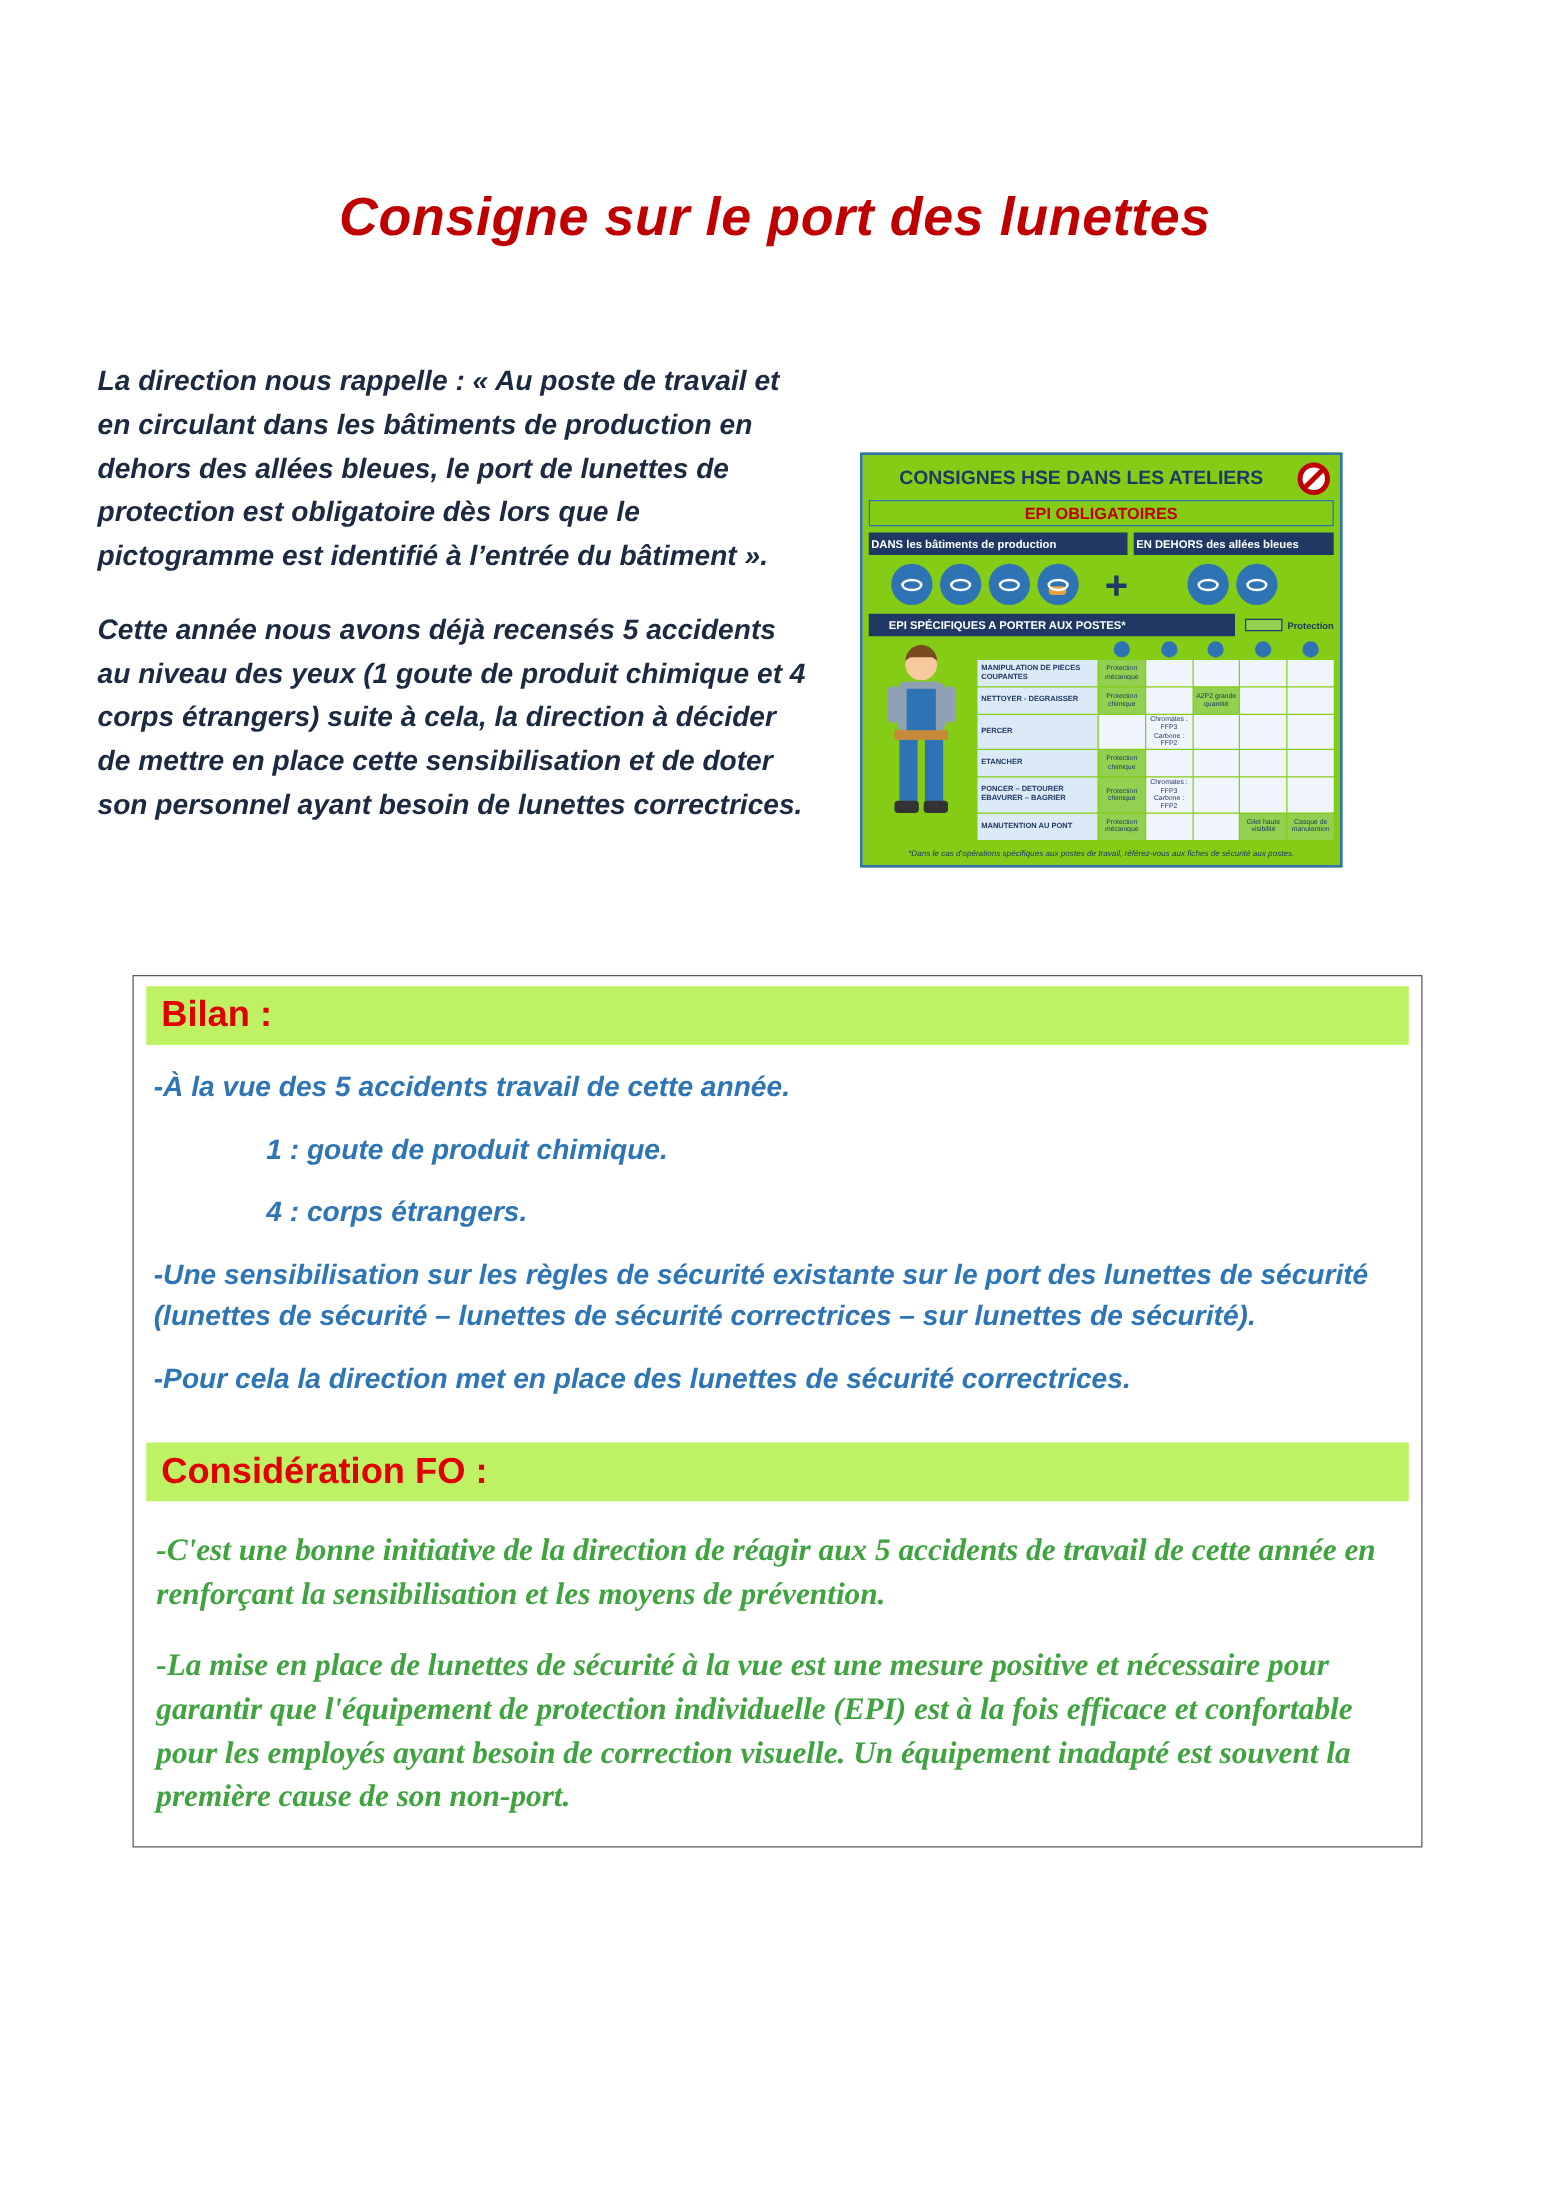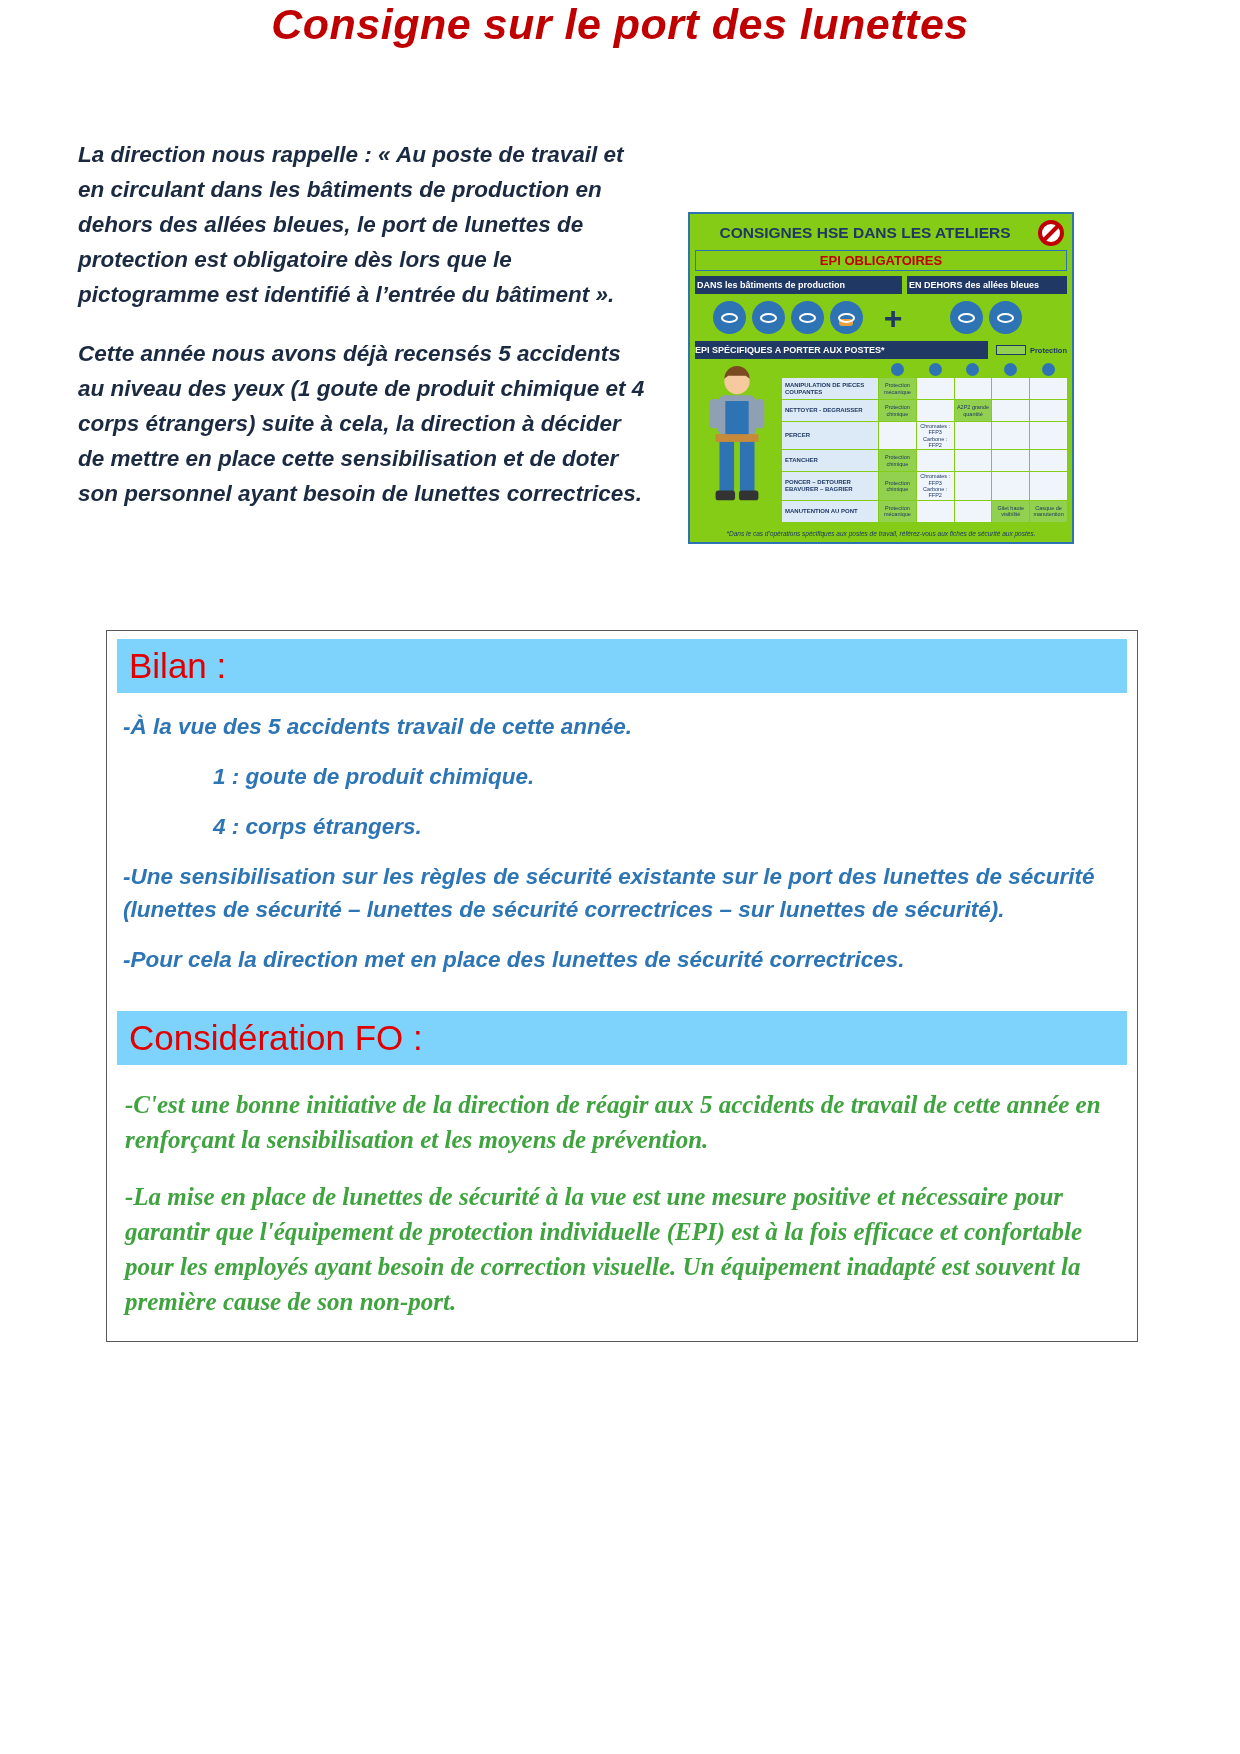--- a/index.html
+++ b/index.html
@@ -2,21 +2,21 @@
 <html><head>
 <meta charset="utf-8">
 <style>
   * { margin:0; padding:0; box-sizing:border-box; }
   html, body { background:#ffffff; }
   body {
     width:1240px; height:1754px; position:relative; overflow:hidden;
     font-family:"Liberation Sans", sans-serif;
   }
   .title {
-    text-align:center;
+    margin-top:150px; text-align:center;
     color:#C00000; font-size:43px; font-weight:bold; font-style:italic;
     letter-spacing:0.5px;
   }
   .content-row { display:flex; margin:88px 60px 0 78px; gap:36px; }
   .intro-text {
     width:574px; color:#1B2A41;
     font-size:22.5px; font-weight:bold; font-style:italic; line-height:35px;
   }
   .intro-text p + p { margin-top:24px; }
 
@@ -37,37 +37,37 @@
   .col-head.right { flex:1; }
   .poster-icons { display:flex; align-items:center; margin:7px 5px; }
   .icon-group { display:flex; gap:6px; justify-content:center; align-items:center; }
   .icon-group.left { flex:1.15; }
   .icon-group.right { flex:1; }
   .ppe { width:33px; height:33px; border-radius:50%; background:#2E74B5; position:relative; }
   .ppe::after { content:""; position:absolute; left:8px; top:12px; width:13px; height:6px; border:2px solid #fff; border-radius:50%; }
   .ppe.accent::before { content:""; position:absolute; left:9px; top:18px; width:14px; height:7px; background:#E8A13C; border-radius:3px; }
   .plus { color:#1F3864; font-size:32px; font-weight:bold; padding:0 2px; line-height:1; }
   .poster-sec2 { display:flex; align-items:center; margin:2px 5px; gap:8px; }
-  .sec2-bar { flex:1.4; background:#1F3864; color:#fff; font-size:9px; font-weight:bold; padding:4px 0; }
+  .sec2-bar { flex:1.4; background:#1F3864; color:#fff; font-size:9px; font-weight:bold; padding:4px 16px; }
   .legend { display:flex; align-items:center; gap:4px; font-size:7.5px; color:#1F3864; font-weight:bold; }
   .legend-swatch { width:30px; height:10px; background:#92D050; border:1px solid #1F3864; }
   .poster-main { display:flex; margin:3px 5px; gap:3px; }
   .worker { width:84px; display:flex; align-items:flex-start; justify-content:center; padding-top:4px; }
   .ptable { flex:1; }
   .picon-row, .prow { display:grid; grid-template-columns:96px repeat(5, 1fr); gap:1px; margin-bottom:1px; }
   .picon { display:flex; justify-content:center; align-items:center; height:15px; }
   .picon i { width:13px; height:13px; border-radius:50%; background:#2E74B5; display:block; }
   .plabel { background:#DCE9F7; color:#1F3864; font-size:6px; font-weight:bold; padding:2px 3px; display:flex; align-items:center; min-height:21px; line-height:1.15; }
   .pcell { font-size:5.5px; line-height:1.15; display:flex; align-items:center; justify-content:center; text-align:center; color:#1F3864; background:#F0F5FB; padding:1px; }
   .pcell.green { background:#92D050; }
   .poster-foot { font-size:6.5px; font-style:italic; color:#1F3864; text-align:center; padding:4px 6px 5px; }
 
   
   .box { width:1032px; margin:86px 0 0 106px; border:1px solid #595959; padding:8px 10px 22px; background:#fff; }
-  .bar { background:#7dd3fc; padding:7px 12px; font-size:35px; font-weight:normal; color:#E00000; }
+  .bar { background:#bef264; padding:7px 12px; font-size:29px; font-weight:bold; color:#E00000; }
   .bar.second { margin-top:35px; }
   p.blue {
     color:#2E75B6; font-size:22.5px; font-weight:bold; font-style:italic;
     line-height:33px; margin:17px 6px 0;
   }
   p.blue.indent { margin-left:96px; }
   p.blue:last-of-type { margin-bottom:17px; }
   p.green {
     color:#3FA33F; font-family:"Liberation Serif", serif;
     font-size:25px; font-weight:bold; font-style:italic;

